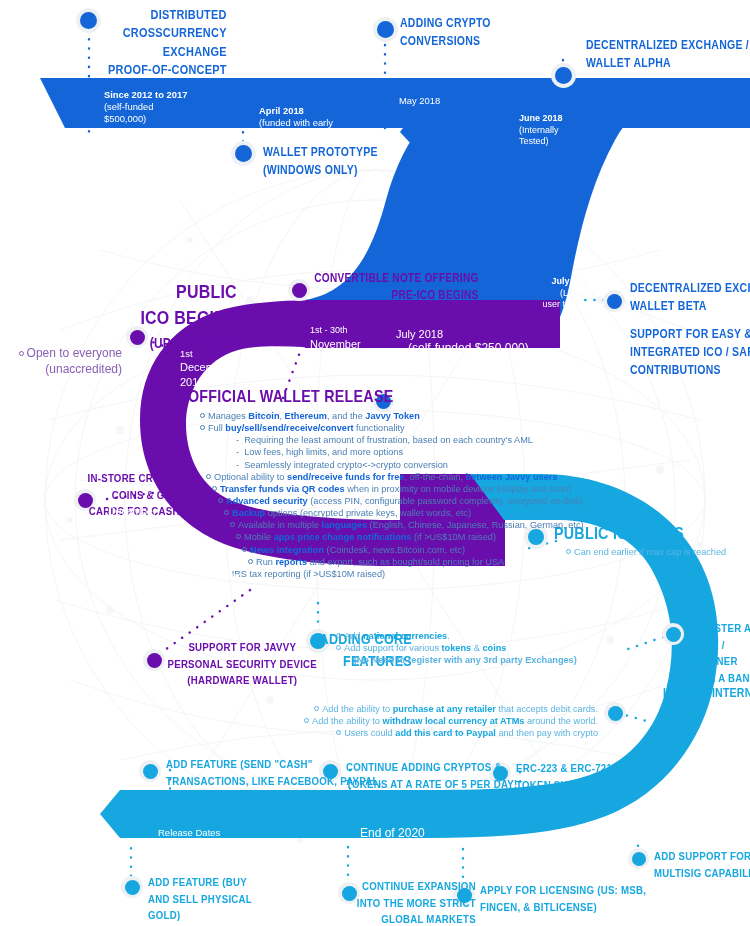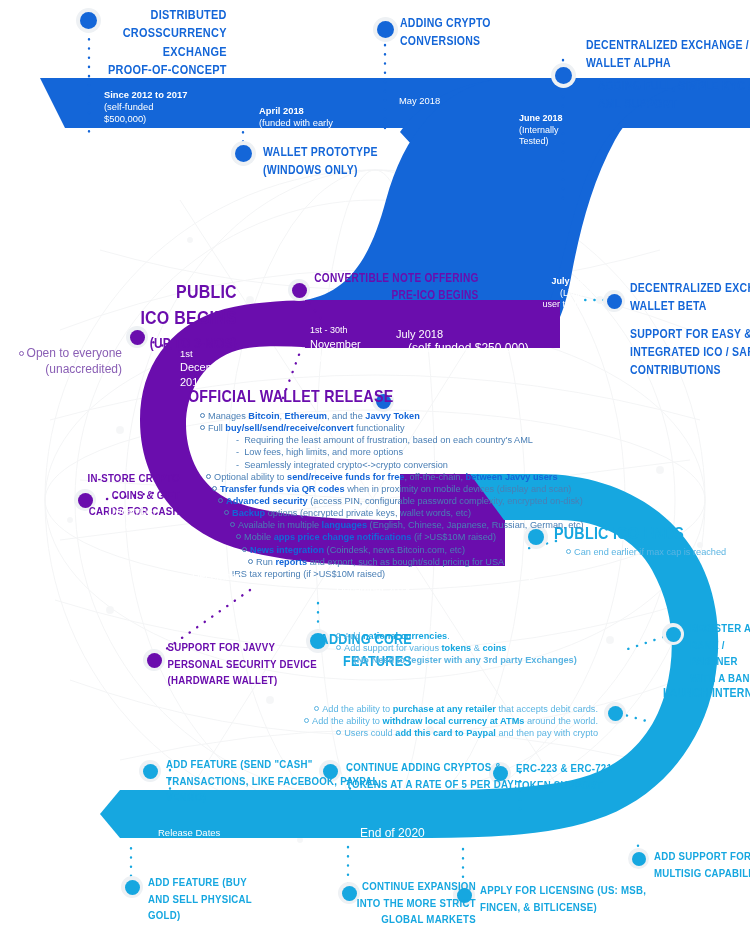--- a/index.html
+++ b/index.html
@@ -279,21 +279,21 @@
     <div><span class="bullet"></span><span>Open to everyone</span></div>
     <div>(unaccredited)</div>
   </div>
 
   <div class="txt" style="left:70px;top:472px;text-align:right;">
     <div class="cap r purple" style="font-size:11.5px;">IN-STORE CRYPTO</div>
     <div class="cap r purple" style="font-size:11.5px;margin-top:3px;">COINS &amp; GIFT</div>
     <div class="cap r purple" style="font-size:11.5px;margin-top:3px;">CARDS FOR CASH</div>
   </div>
 
-  <div class="txt" style="left:139px;top:641px;text-align:left;">
+  <div class="txt" style="left:139px;top:641px;text-align:center;">
     <div class="cap r purple" style="font-size:11.5px;">SUPPORT FOR JAVVY</div>
     <div class="cap r purple" style="font-size:11.5px;margin-top:3px;">PERSONAL SECURITY DEVICE</div>
     <div class="cap r purple" style="font-size:11.5px;margin-top:3px;">(HARDWARE WALLET)</div>
   </div>
 
   <div class="txt" style="left:554px;top:524px;">
     <div class="cap cyan" style="font-size:17px;">PUBLIC ICO ENDS</div>
   </div>
   <div class="txt bodyc" style="left:566px;top:546px;">
     <span class="bullet"></span><span>Can end earlier if max cap is reached</span>

